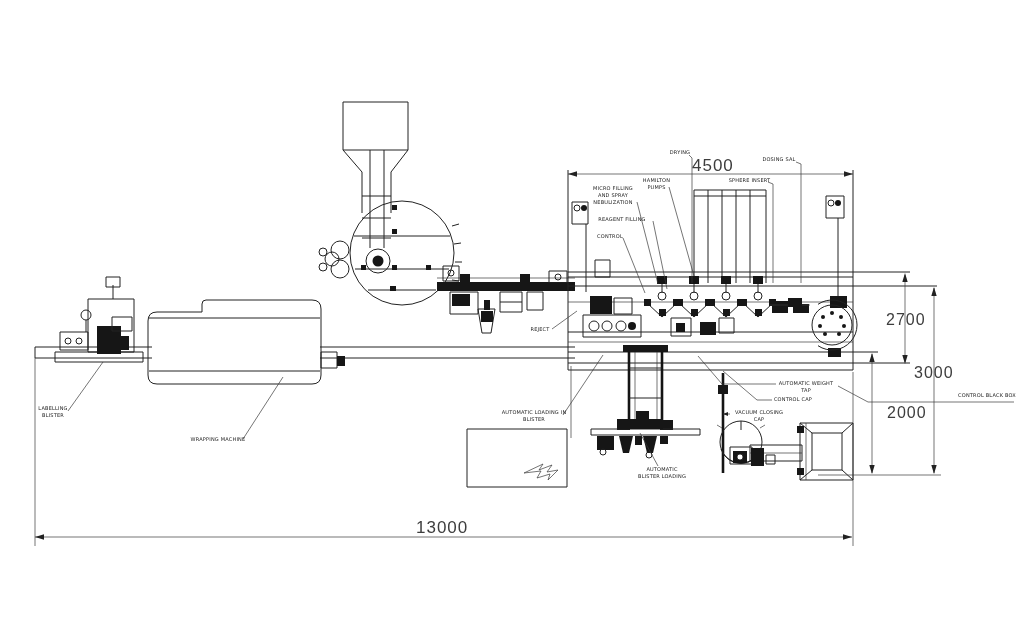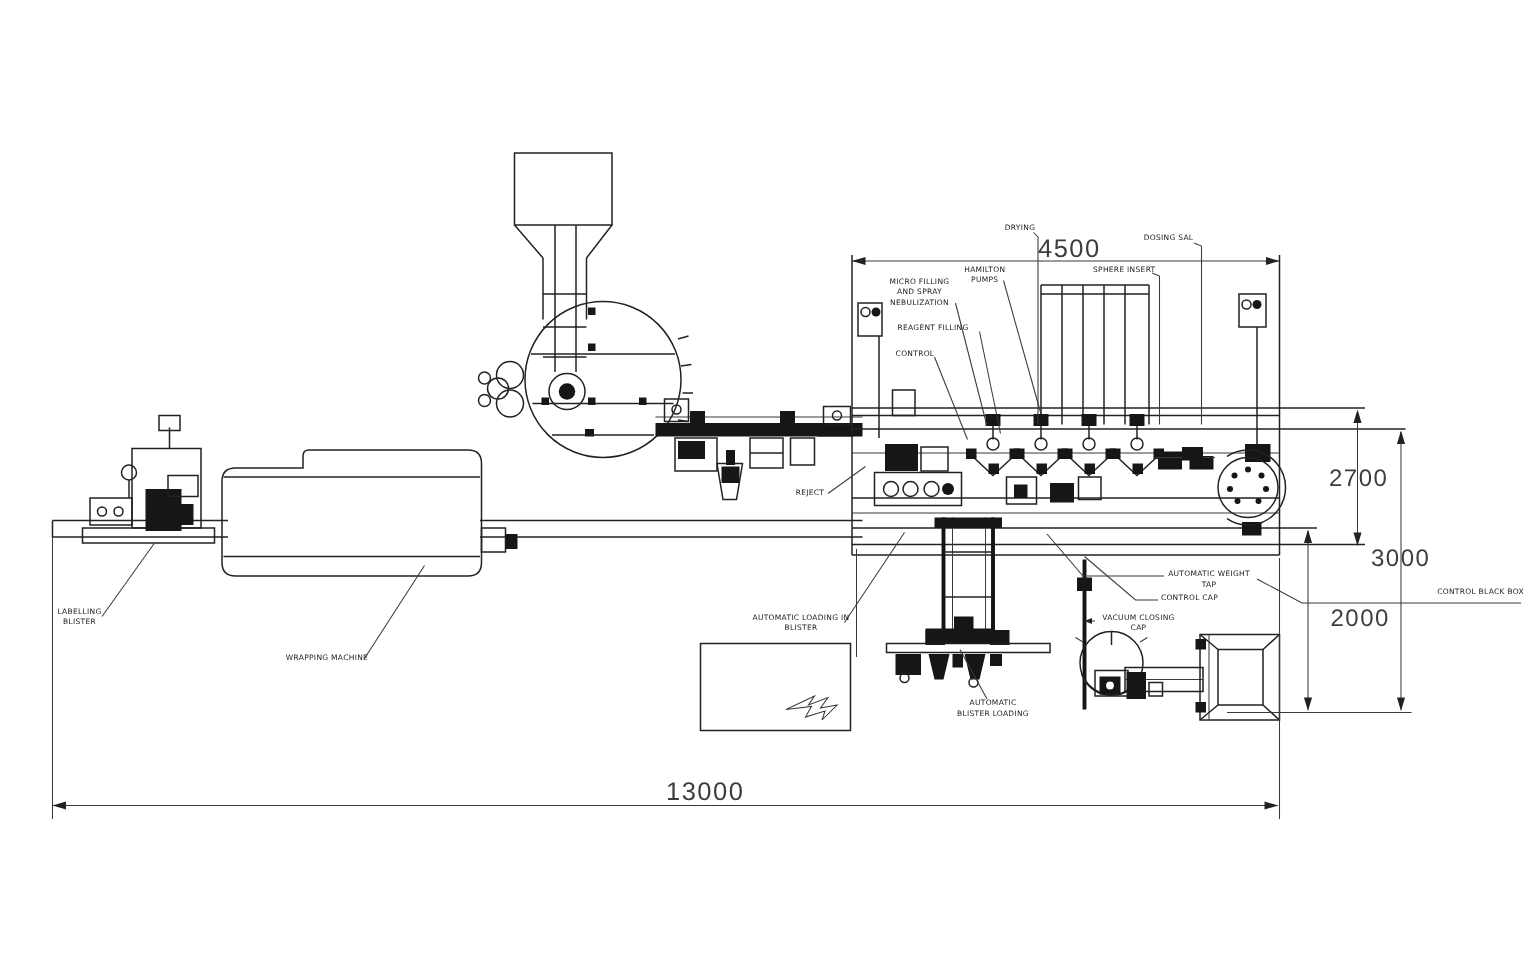--- a/index.html
+++ b/index.html
@@ -358,15 +358,15 @@
 <div class="lbl" style="left:773px;top:396px;width:40px;">CONTROL CAP</div>
 <div class="lbl" style="left:730px;top:409px;width:58px;">VACUUM CLOSING CAP</div>
 <div class="lbl" style="left:630px;top:466px;width:64px;">AUTOMATIC
 BLISTER LOADING</div>
 <div class="lbl" style="left:956px;top:392px;width:62px;">CONTROL BLACK BOX</div>
 
 <div class="dim big" style="left:692px;top:156px;">4500</div>
 <div class="dim" style="left:886px;top:311px;">2700</div>
 <div class="dim" style="left:914px;top:364px;">3000</div>
 <div class="dim" style="left:855px;top:404px;margin-left:32px;">2000</div>
-<div class="dim big" style="left:444px;top:518px;">13000</div>
+<div class="dim big" style="left:416px;top:518px;">13000</div>
 
 </div>
 
 </body></html>

